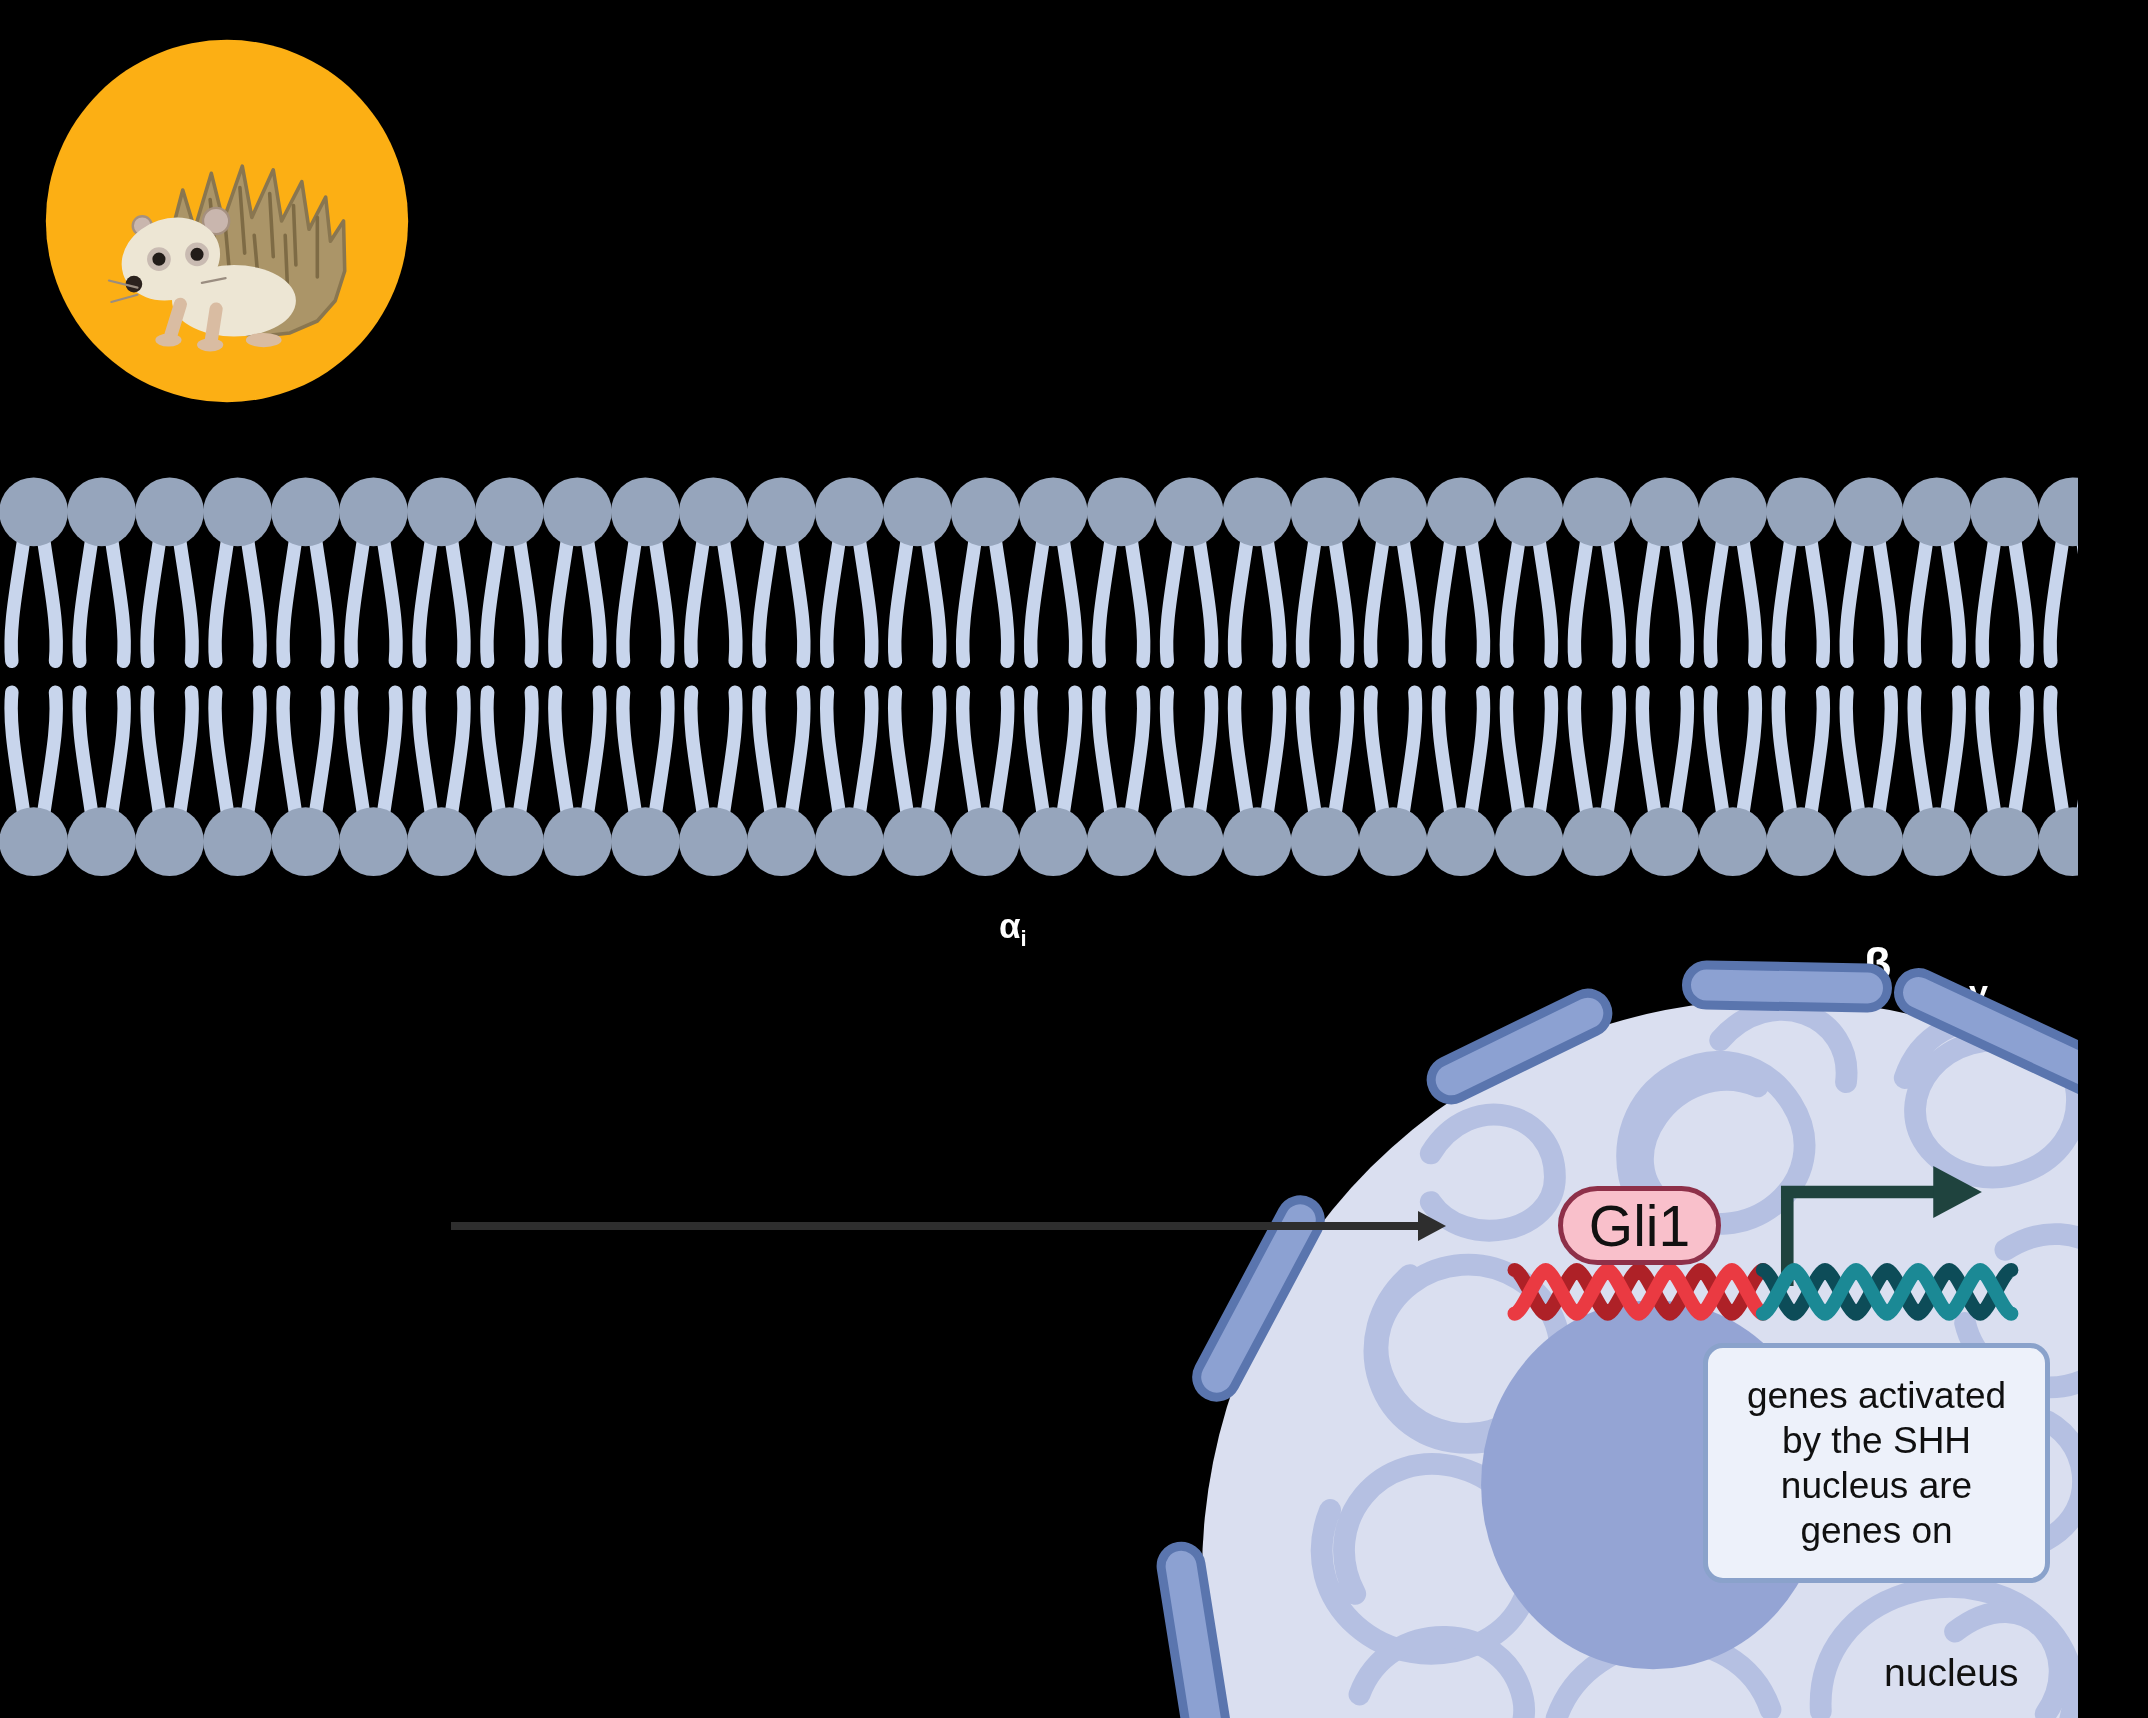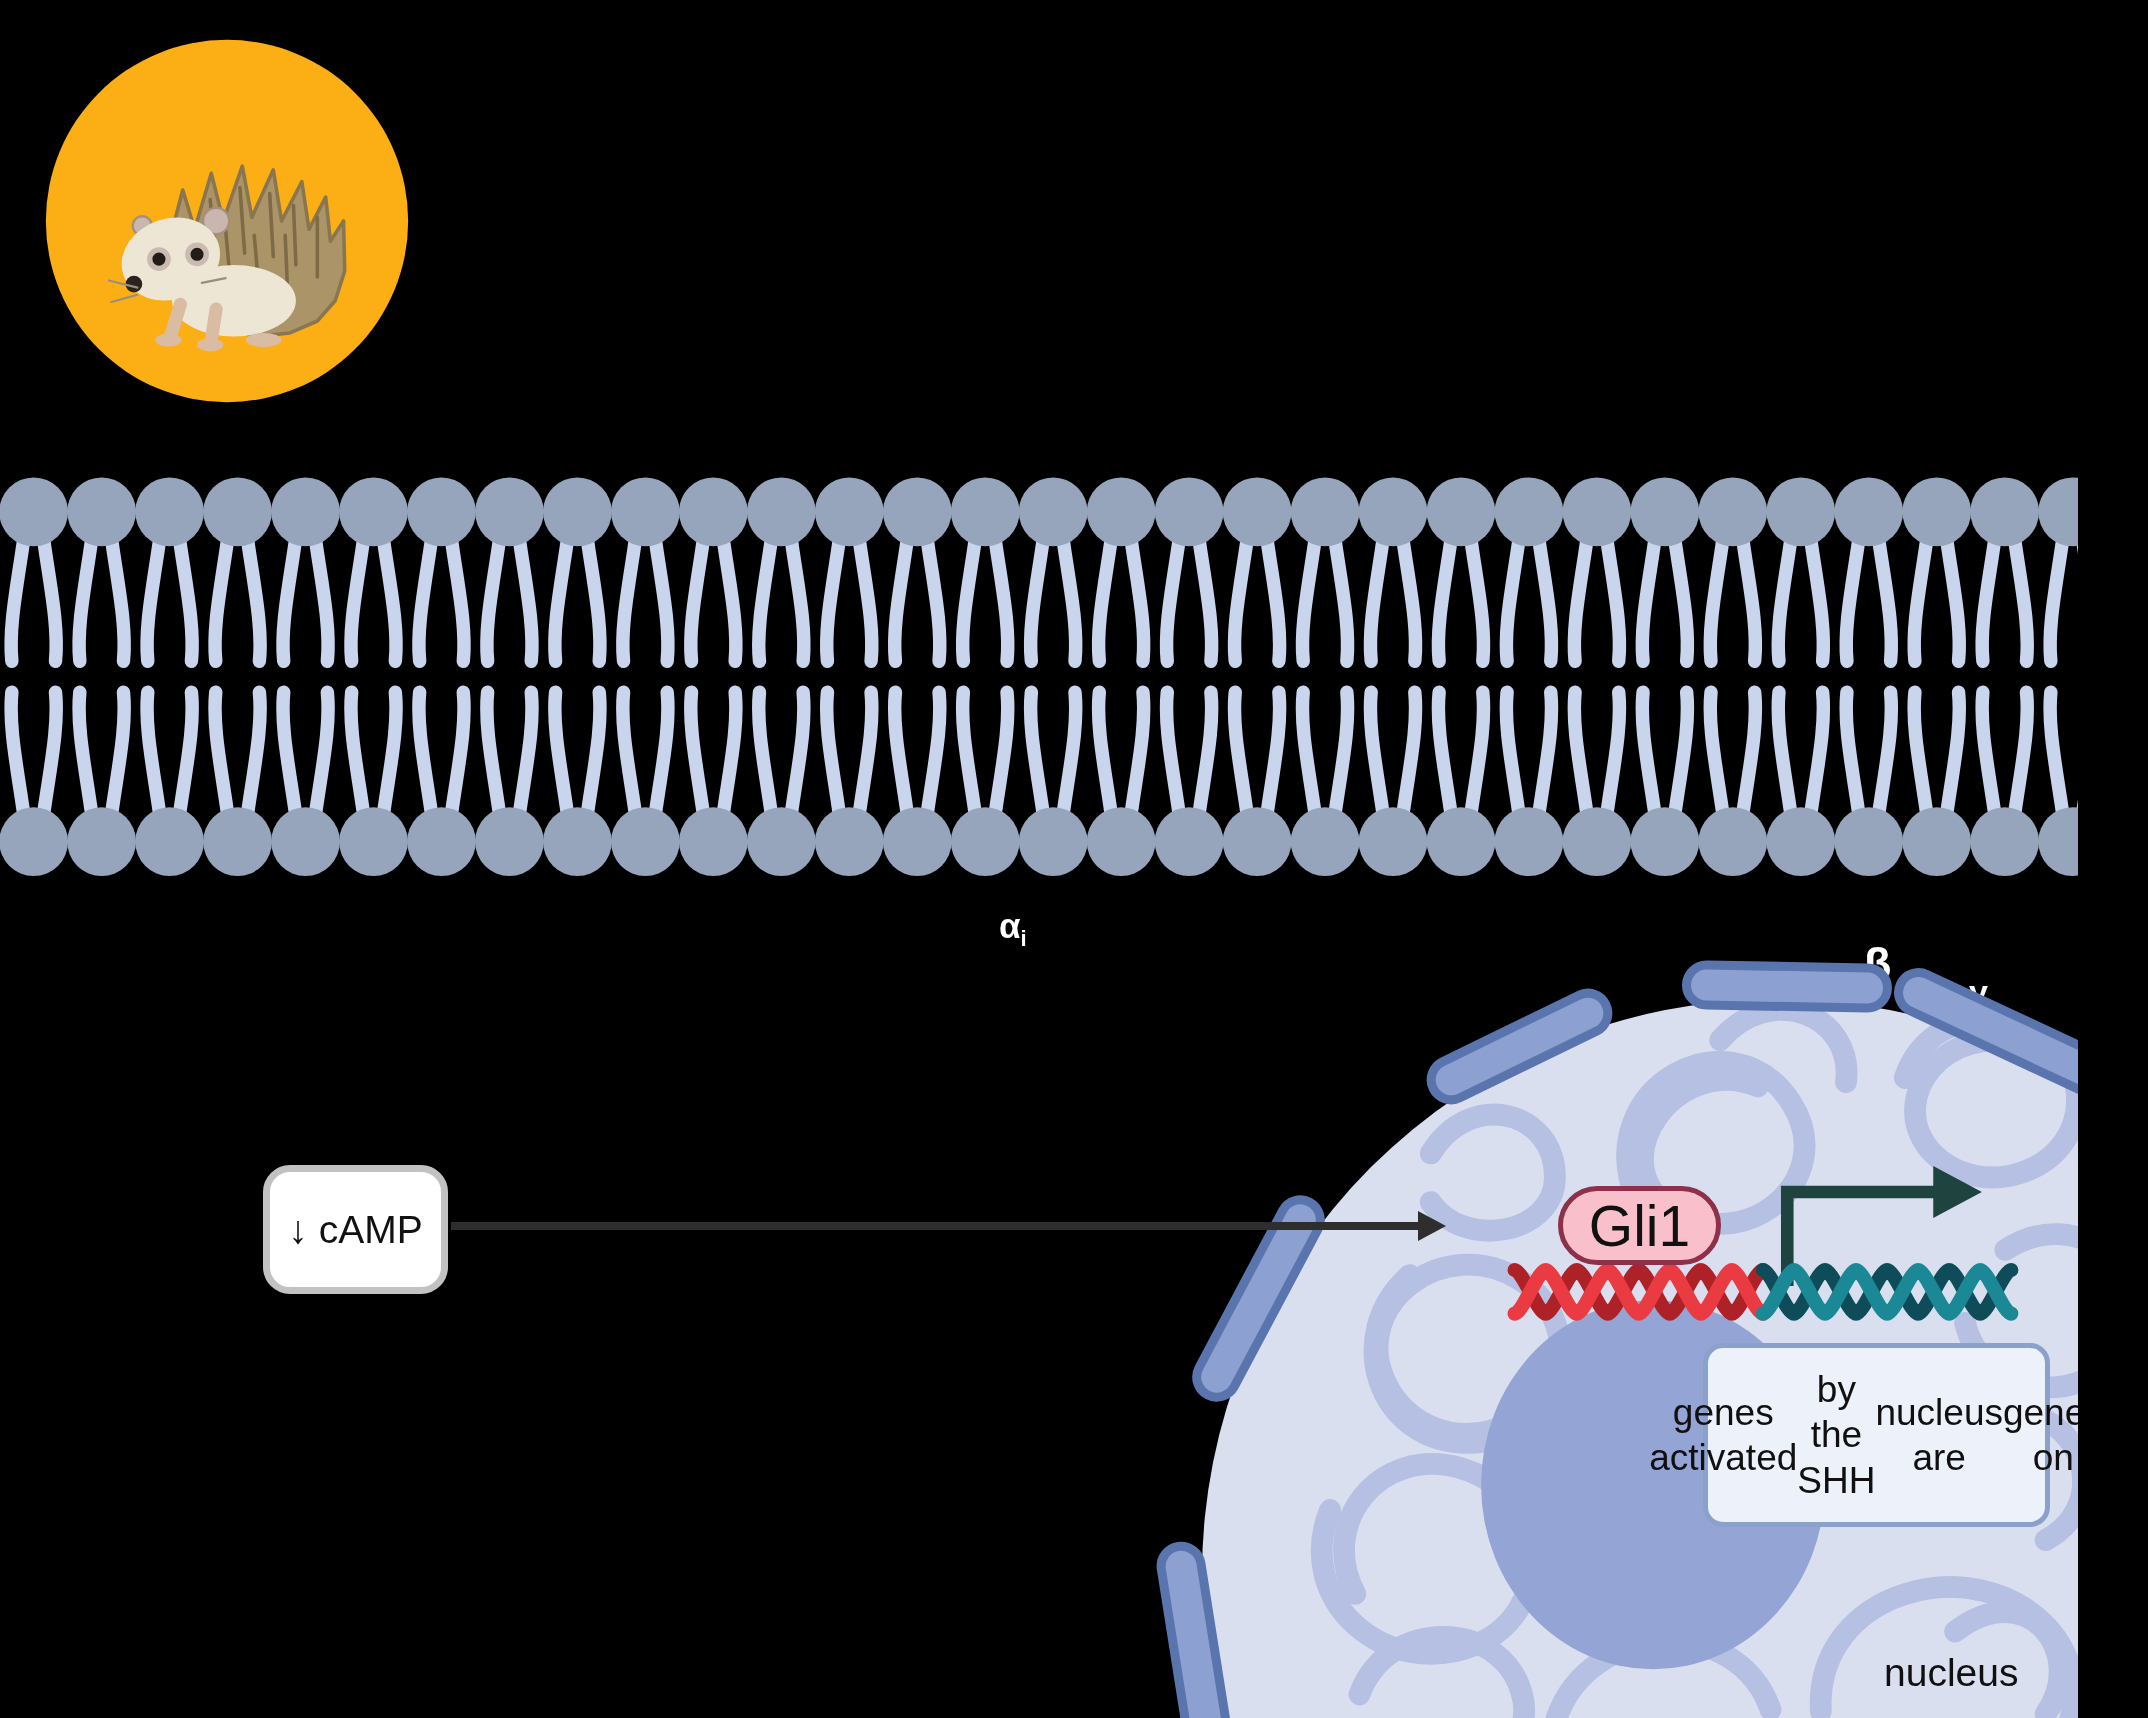--- a/index.html
+++ b/index.html
@@ -28,23 +28,23 @@
   .capsule{position:absolute;height:49px;border-radius:28.5px;background:#8CA1D2;
     border:9.2px solid #5A75AE;box-sizing:border-box;z-index:5;}
 
   
   .gli1{position:absolute;left:1558px;top:1186px;width:163px;height:79px;
     background:#F9C0CB;border:5px solid #8E3049;border-radius:40px;box-sizing:border-box;
     display:flex;align-items:center;justify-content:center;
     font-size:57px;color:#111;z-index:7;}
 
   
-  .genesbox{position:absolute;left:1703px;top:1343px;width:347px;height:184px;
+  .genesbox{position:absolute;left:1703px;top:1343px;width:347px;height:240px;
     background:#EDF1FA;border:5.9px solid #8AA2CB;border-radius:20px;box-sizing:border-box;
-    display:flex;flex-direction:row;align-items:center;justify-content:center;
+    display:flex;flex-direction:column;align-items:center;justify-content:center;
     font-size:37px;line-height:1.22;color:#101010;text-align:center;z-index:8;}
 
   .nucleus-label{position:absolute;left:1884px;top:1651px;font-size:39px;color:#101010;z-index:8;}
 
   
   .campbox{position:absolute;left:263px;top:1165px;width:185px;height:129px;
     background:#fff;border:7.6px solid #C2C2C2;border-radius:27px;box-sizing:border-box;
     display:flex;align-items:center;justify-content:center;
     font-size:39px;color:#111;z-index:9;}
 
@@ -235,16 +235,15 @@
           <line x1="70" y1="158" x2="62" y2="184"></line>
           <line x1="100" y1="162" x2="96" y2="188"></line>
         </g>
         <ellipse cx="60" cy="188" rx="11" ry="5.5" fill="#D9BCA2"></ellipse>
         <ellipse cx="95" cy="192" rx="11" ry="5.5" fill="#D9BCA2"></ellipse>
         <ellipse cx="140" cy="188" rx="15" ry="6" fill="#D9BCA2"></ellipse>
       </g>
     </svg>
   </div>
 
-  <div class="campbox">↓ cAMP</div>
 
 </div>
 
 
 </body></html>

